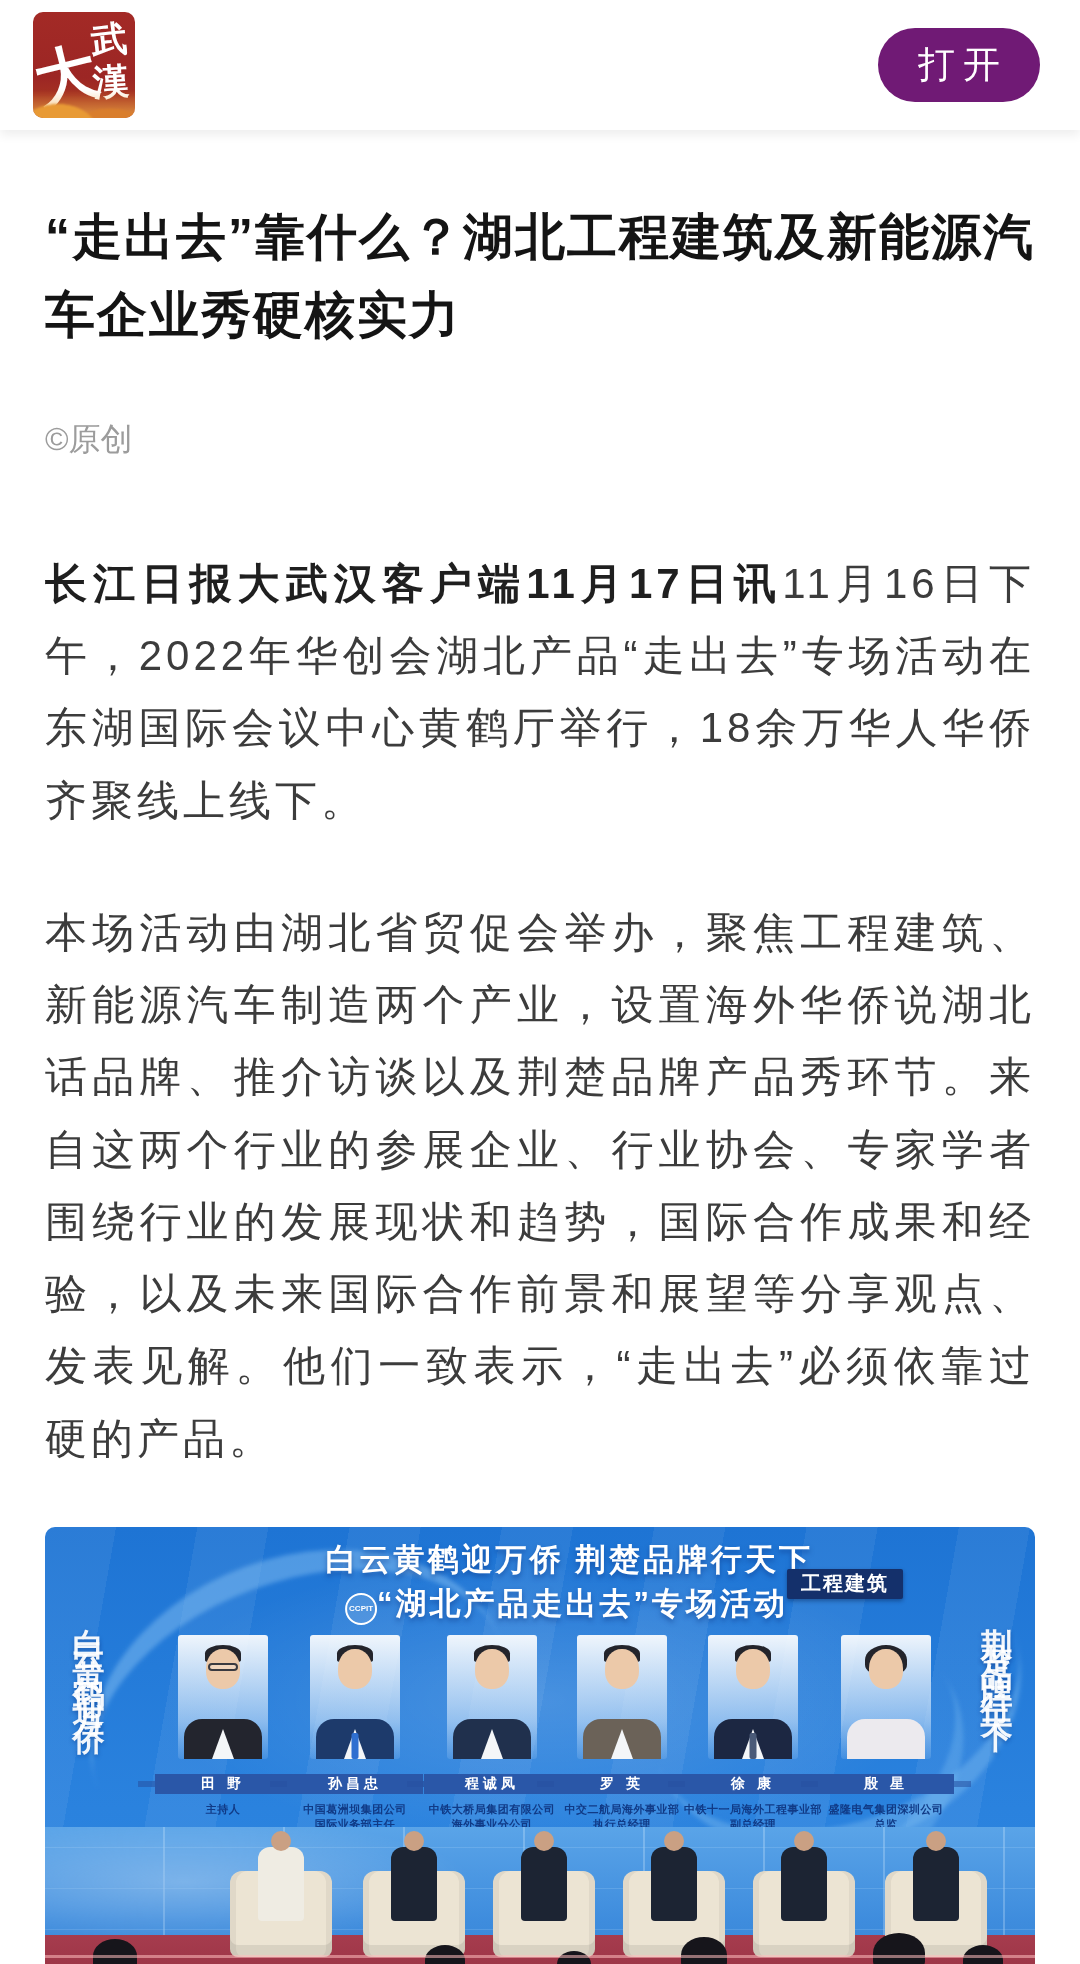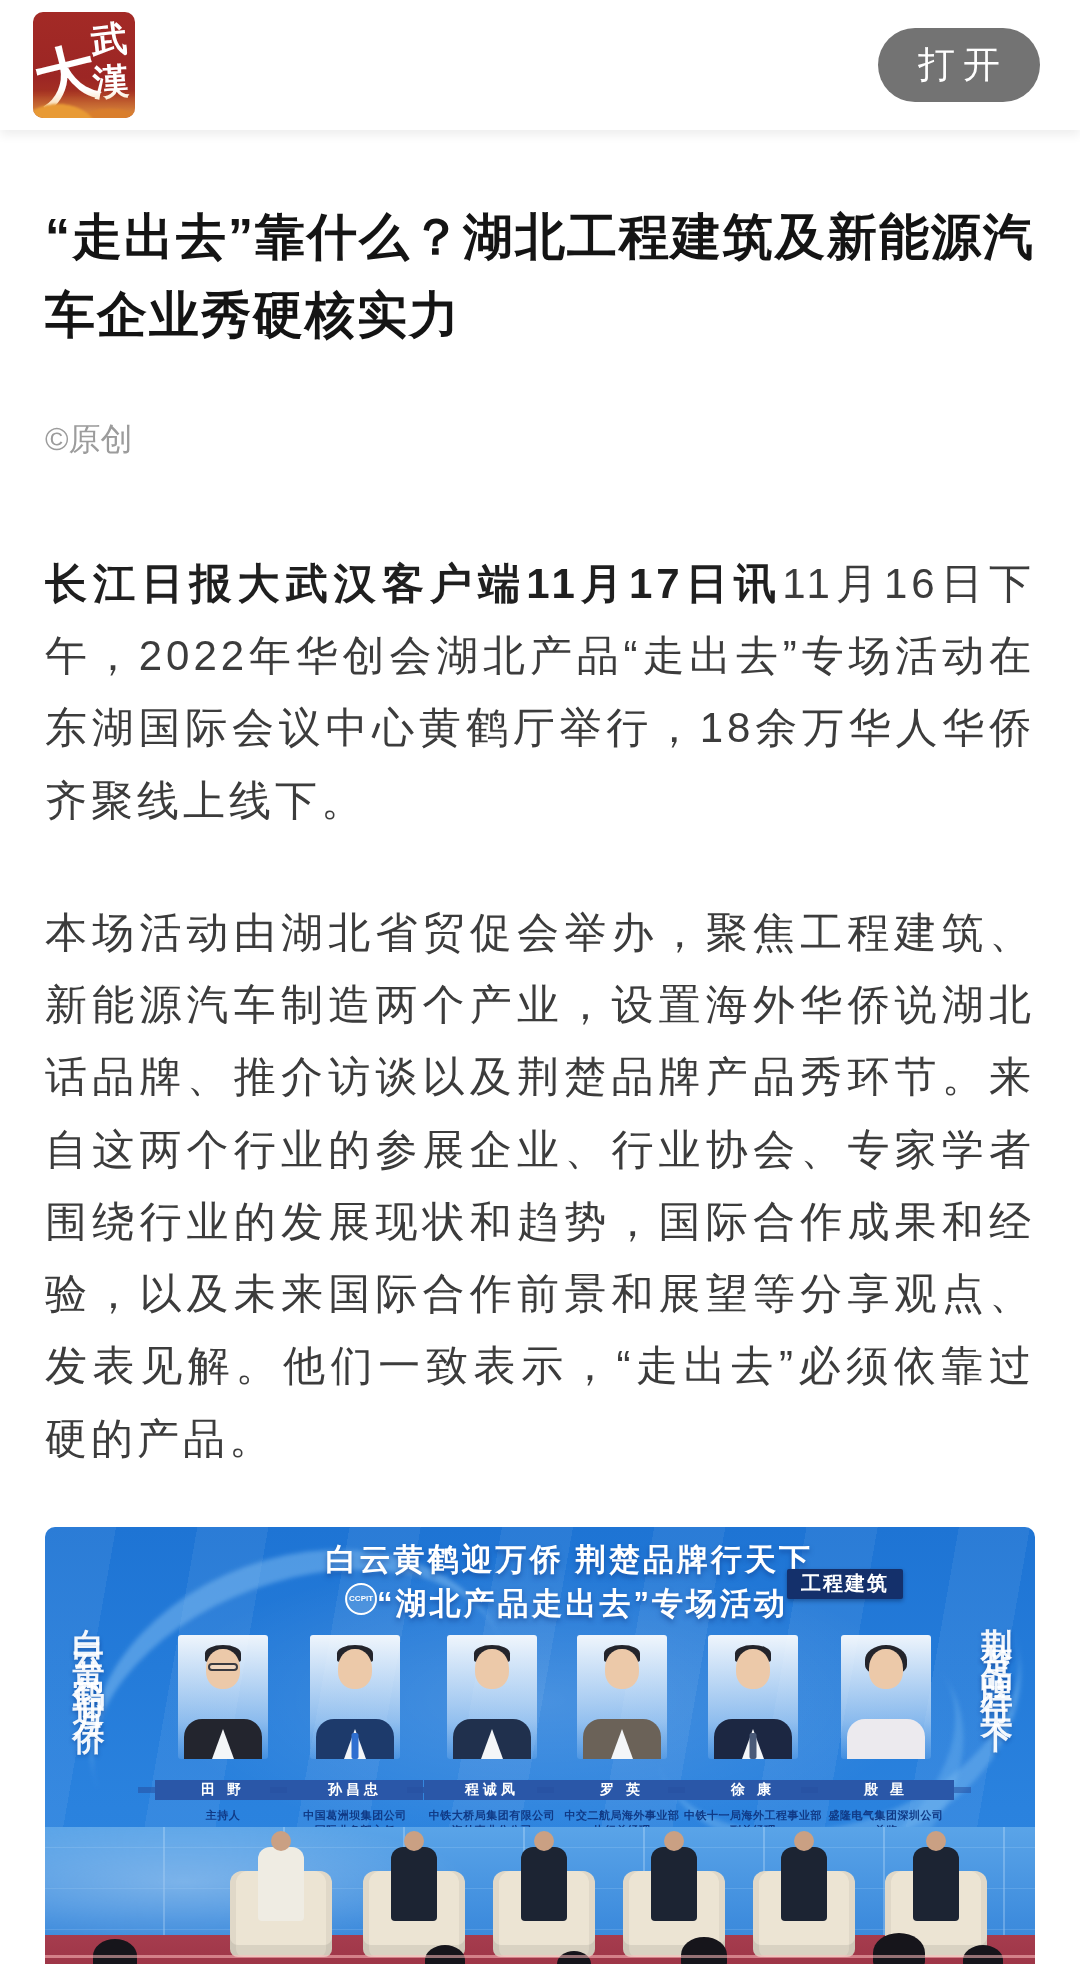--- a/index.html
+++ b/index.html
@@ -31,21 +31,21 @@
   }
   .app-icon span { position:absolute; color:#fff; font-family:"Liberation Serif","DejaVu Serif",serif; font-weight:700; }
   .lg-da  { font-size:62px; left:2px;  top:22px; transform:rotate(-14deg); }
   .lg-wu  { font-size:36px; right:8px; top:4px;  transform:rotate(-6deg); }
   .lg-han { font-size:36px; right:6px; top:46px; transform:rotate(-4deg); }
 
   .app-title { margin-left:44px; font-size:42px; color:#1c1c1c; letter-spacing:2px; }
 
   .open-btn {
     margin-left:auto; width:162px; height:74px; border-radius:40px;
-    background:#737373; color:#fff; font-size:37px; letter-spacing:8px;
+    background:#701a75; color:#fff; font-size:37px; letter-spacing:8px;
     display:flex; align-items:center; justify-content:center; padding-left:8px;
     border:none; cursor:pointer;
   }
 
   
   .article { padding:0 45px; }
   .article-title {
     margin-top:68px; font-size:50px; line-height:1.56; font-weight:700;
     color:#141414; letter-spacing:2px;
   }
@@ -90,21 +90,21 @@
   .hc-sub  { margin-top:6px; font-size:12px; letter-spacing:3px; font-weight:700; opacity:.95; }
 
   
   .slogan1 {
     position:absolute; top:12px; left:50%; transform:translateX(-44%);
     color:#fff; font-size:31px; font-weight:700; letter-spacing:3px; white-space:nowrap;
     text-shadow:0 3px 5px rgba(10,50,130,.5);
   }
   .slogan2 {
     position:absolute; top:56px; left:50%; transform:translateX(-44%);
-    display:flex; align-items:flex-start; color:#fff; font-size:31px; font-weight:700;
+    display:flex; align-items:flex-end; color:#fff; font-size:31px; font-weight:700;
     letter-spacing:3px; white-space:nowrap; text-shadow:0 3px 5px rgba(10,50,130,.5);
   }
   .seal {
     width:32px; height:32px; border-radius:50%; border:2px solid #fff; flex:0 0 auto;
     display:flex; align-items:center; justify-content:center;
     font-size:8px; font-weight:700; color:#fff; background:rgba(255,255,255,.12);
     text-shadow:none; letter-spacing:0;
   }
   .badge {
     position:absolute; left:742px; top:42px; width:116px; height:30px;
@@ -136,21 +136,21 @@
   .torso { position:absolute; bottom:0; left:50%; transform:translateX(-50%);
            width:78px; height:40px; border-radius:18px 18px 0 0; }
   .shirt { position:absolute; bottom:0; left:50%; transform:translateX(-50%);
            width:0; height:0; border-left:11px solid transparent; border-right:11px solid transparent;
            border-bottom:30px solid #f4f6f8; }
   .tie   { position:absolute; bottom:0; left:50%; transform:translateX(-50%);
            width:7px; height:26px; background:#2f6fd0; border-radius:2px; }
   .glasses { position:absolute; top:28px; left:50%; transform:translateX(-50%);
            width:30px; height:8px; border:2px solid #3a3a40; border-radius:4px; background:rgba(255,255,255,.25); }
   .name-plate {
-    margin:21px auto 0; width:136px; height:20px; background:#2a57a8;
+    margin:15px auto 0; width:136px; height:20px; background:#2a57a8;
     color:#fff; font-size:14px; font-weight:700; letter-spacing:4px;
     display:flex; align-items:center; justify-content:center;
     box-shadow:-24px 0 0 -7px rgba(38,80,160,.55), 24px 0 0 -7px rgba(38,80,160,.55);
   }
   .affil {
     margin:8px auto 0; width:178px; font-size:11px; font-weight:700; color:#103a86;
     line-height:1.4; white-space:pre-line; letter-spacing:.5px;
   }
 
   

